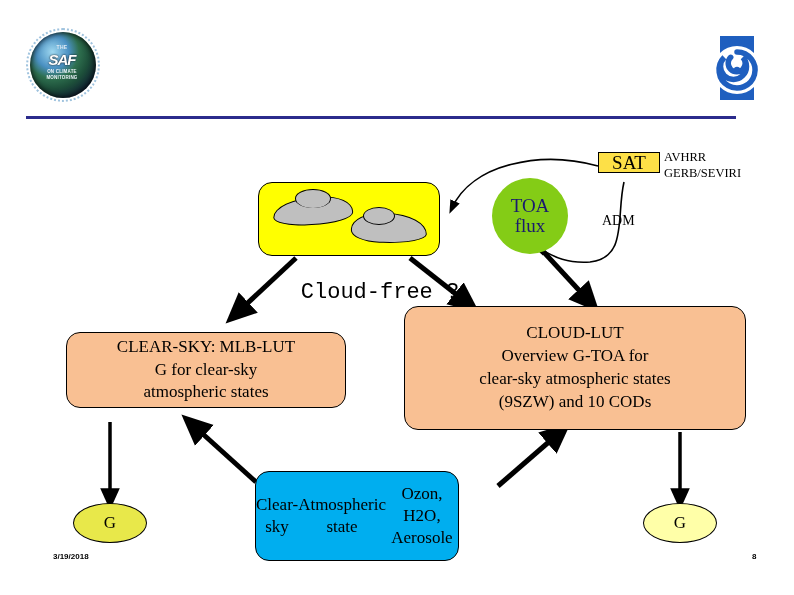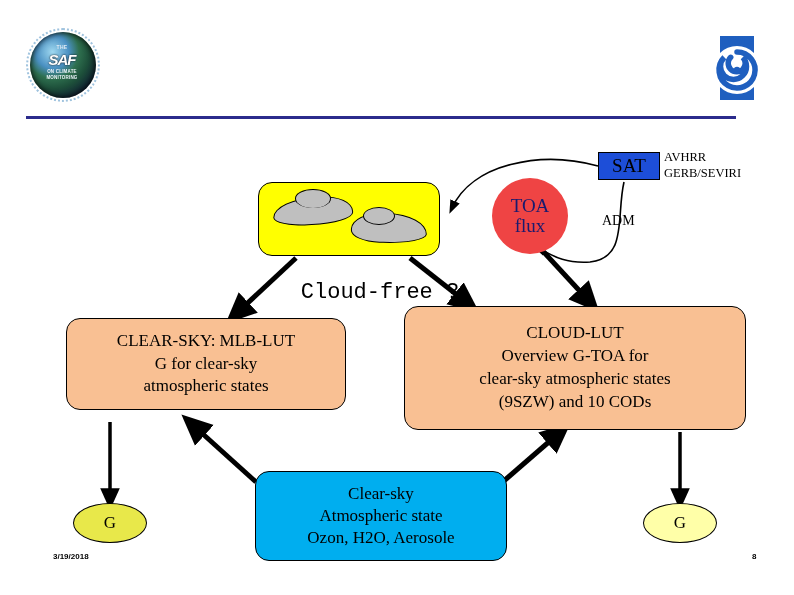--- a/index.html
+++ b/index.html
@@ -157,34 +157,34 @@
     left: 104px; top: 24px;
     width: 30px; height: 16px;
     border-radius: 50%;
     background: #bfbfbf;
   }
 
   .toa-circle {
     left: 492px; top: 178px;
     width: 76px; height: 76px;
     border-radius: 50%;
-    background: #ef4444;
+    background: #84cc16;
     color: #1a1a6e;
     display: flex;
     flex-direction: column;
     align-items: center;
     justify-content: center;
     font-size: 19px;
     line-height: 1.05;
   }
 
   .sat-box {
     left: 598px; top: 152px;
-    width: 62px; height: 28px;
-    background: #1d4ed8;
+    width: 62px; height: 21px;
+    background: #fde047;
     border: 1px solid #000;
     display: flex;
     align-items: center;
     justify-content: center;
     font-size: 19px;
   }
   .sat-side {
     left: 664px; top: 150px;
     width: 136px;
     font-size: 12.5px;
@@ -209,40 +209,40 @@
     border: 1px solid #000;
     border-radius: 14px;
     display: flex;
     flex-direction: column;
     align-items: center;
     justify-content: center;
     text-align: center;
     color: #000;
   }
   .clearsky-lut {
-    left: 66px; top: 318px;
-    width: 280px; height: 92px;
+    left: 66px; top: 332px;
+    width: 280px; height: 76px;
     font-size: 17px;
     line-height: 1.32;
   }
   .cloud-lut {
     left: 404px; top: 306px;
     width: 342px; height: 124px;
     font-size: 17px;
     line-height: 1.35;
   }
 
   .clearsky-state {
     left: 255px; top: 471px;
-    width: 252px; height: 90px;
+    width: 204px; height: 90px;
     background: #00aeef;
     border: 1px solid #000;
     border-radius: 14px;
     display: flex;
-    flex-direction: column;
+    flex-direction: row;
     align-items: center;
     justify-content: center;
     text-align: center;
     font-size: 17px;
     line-height: 1.3;
     color: #000;
   }
 
   .g-ellipse {
     border: 1px solid #000;

